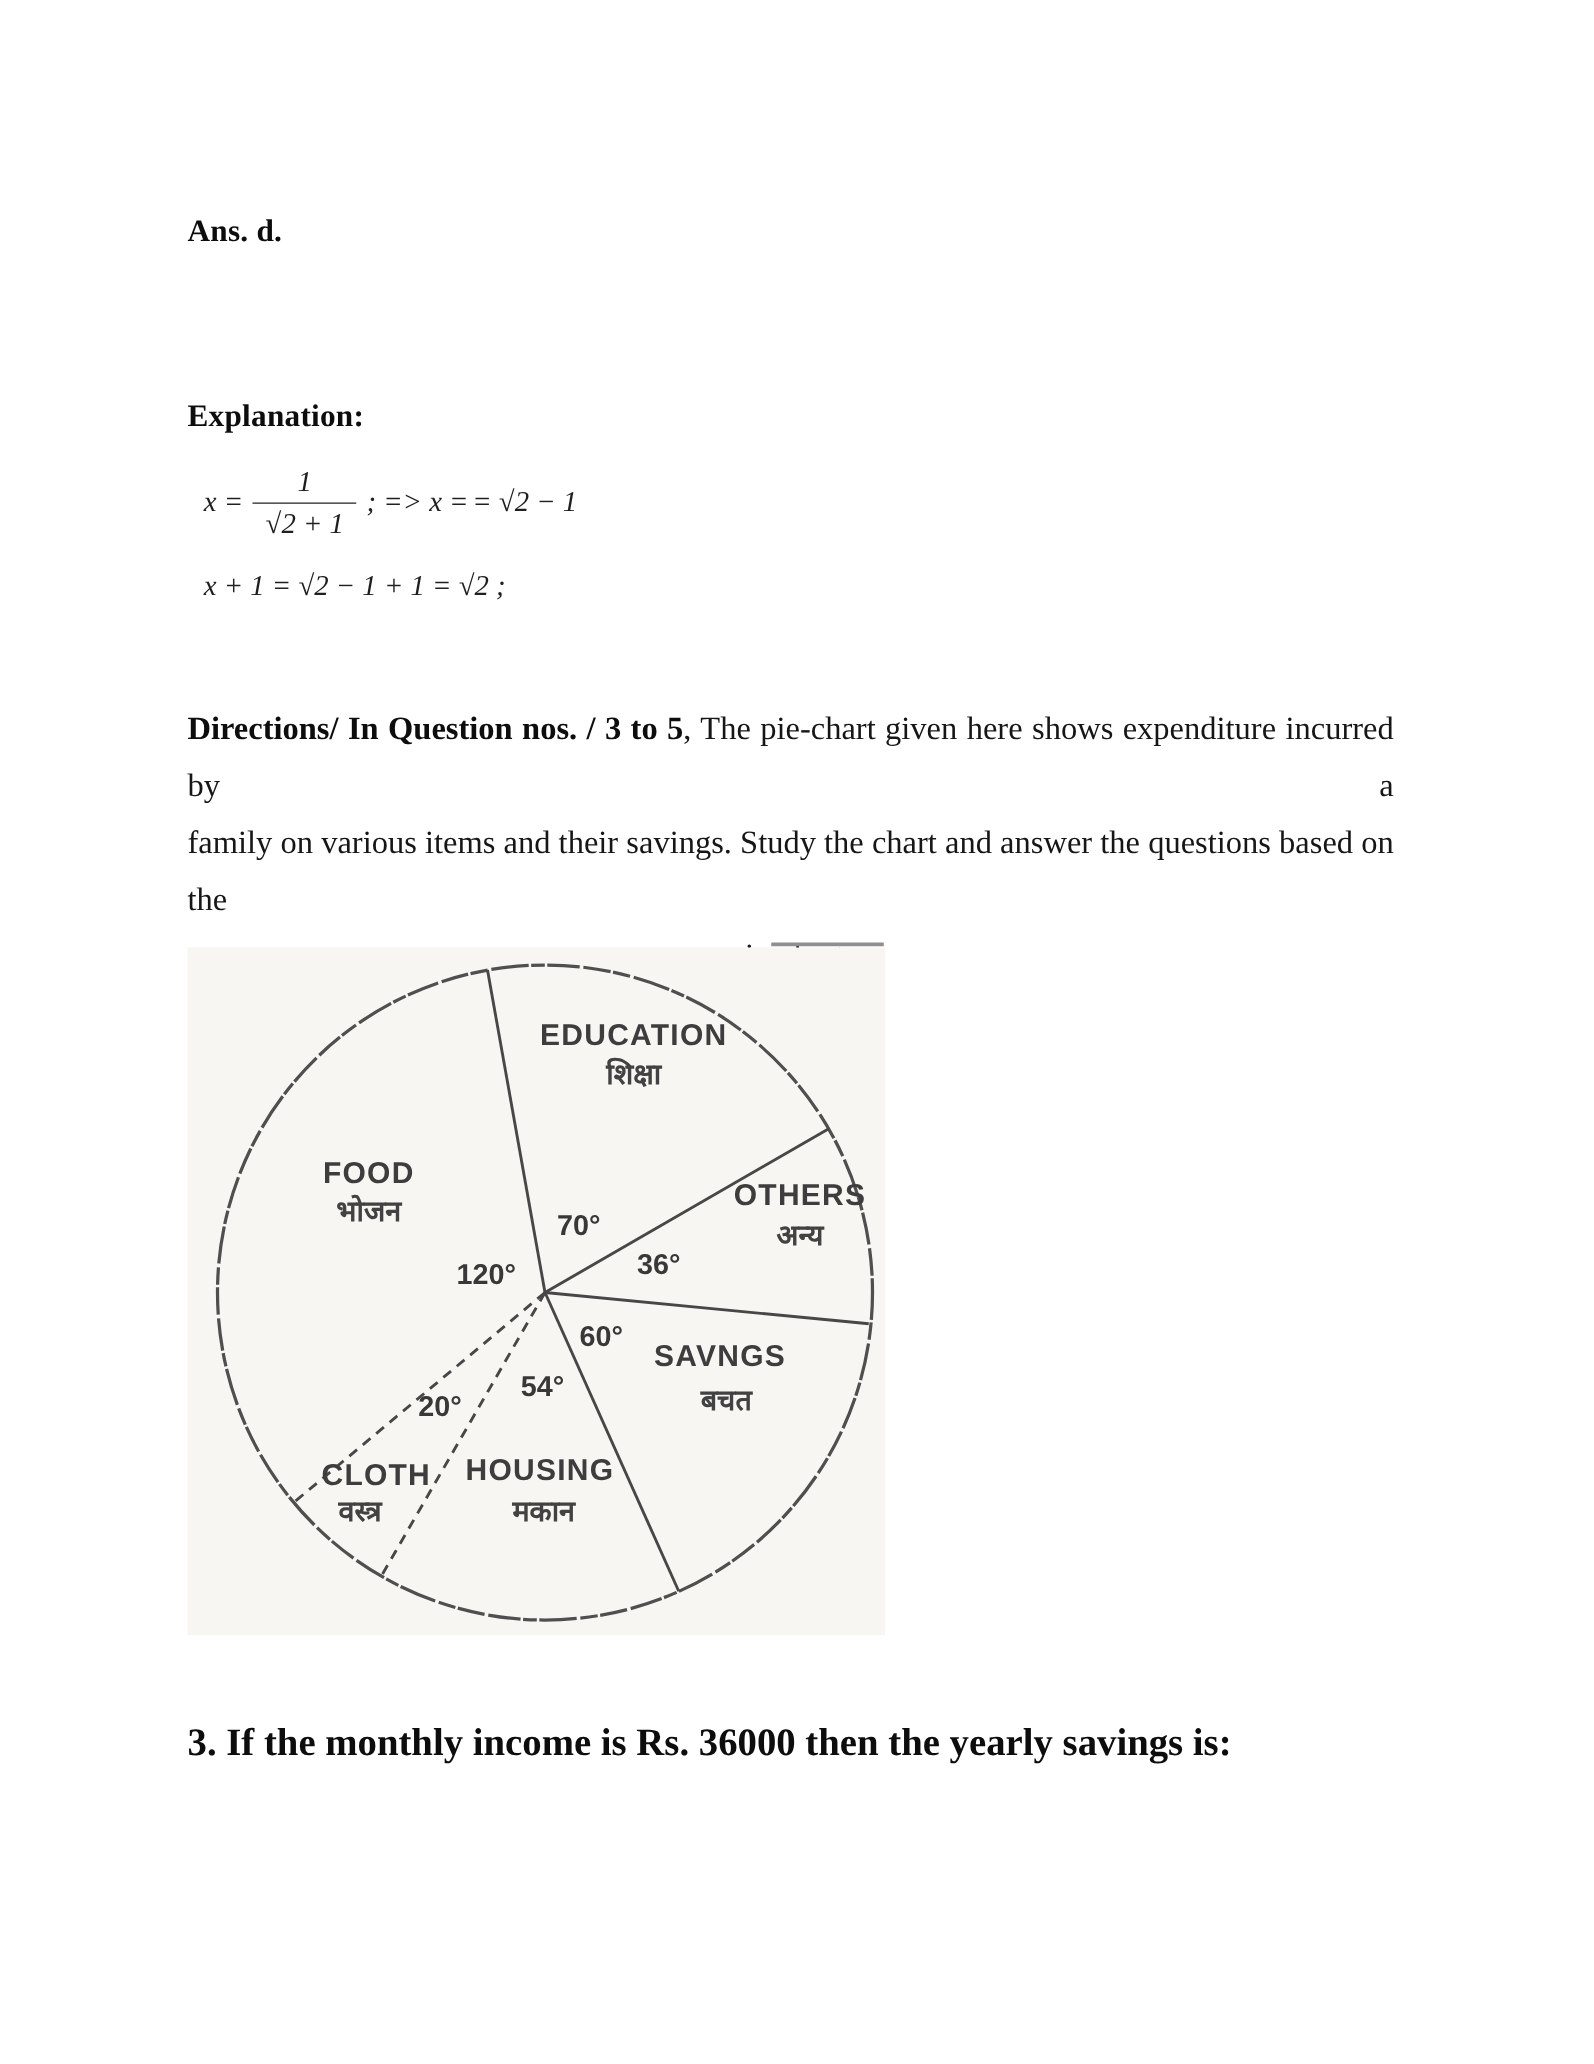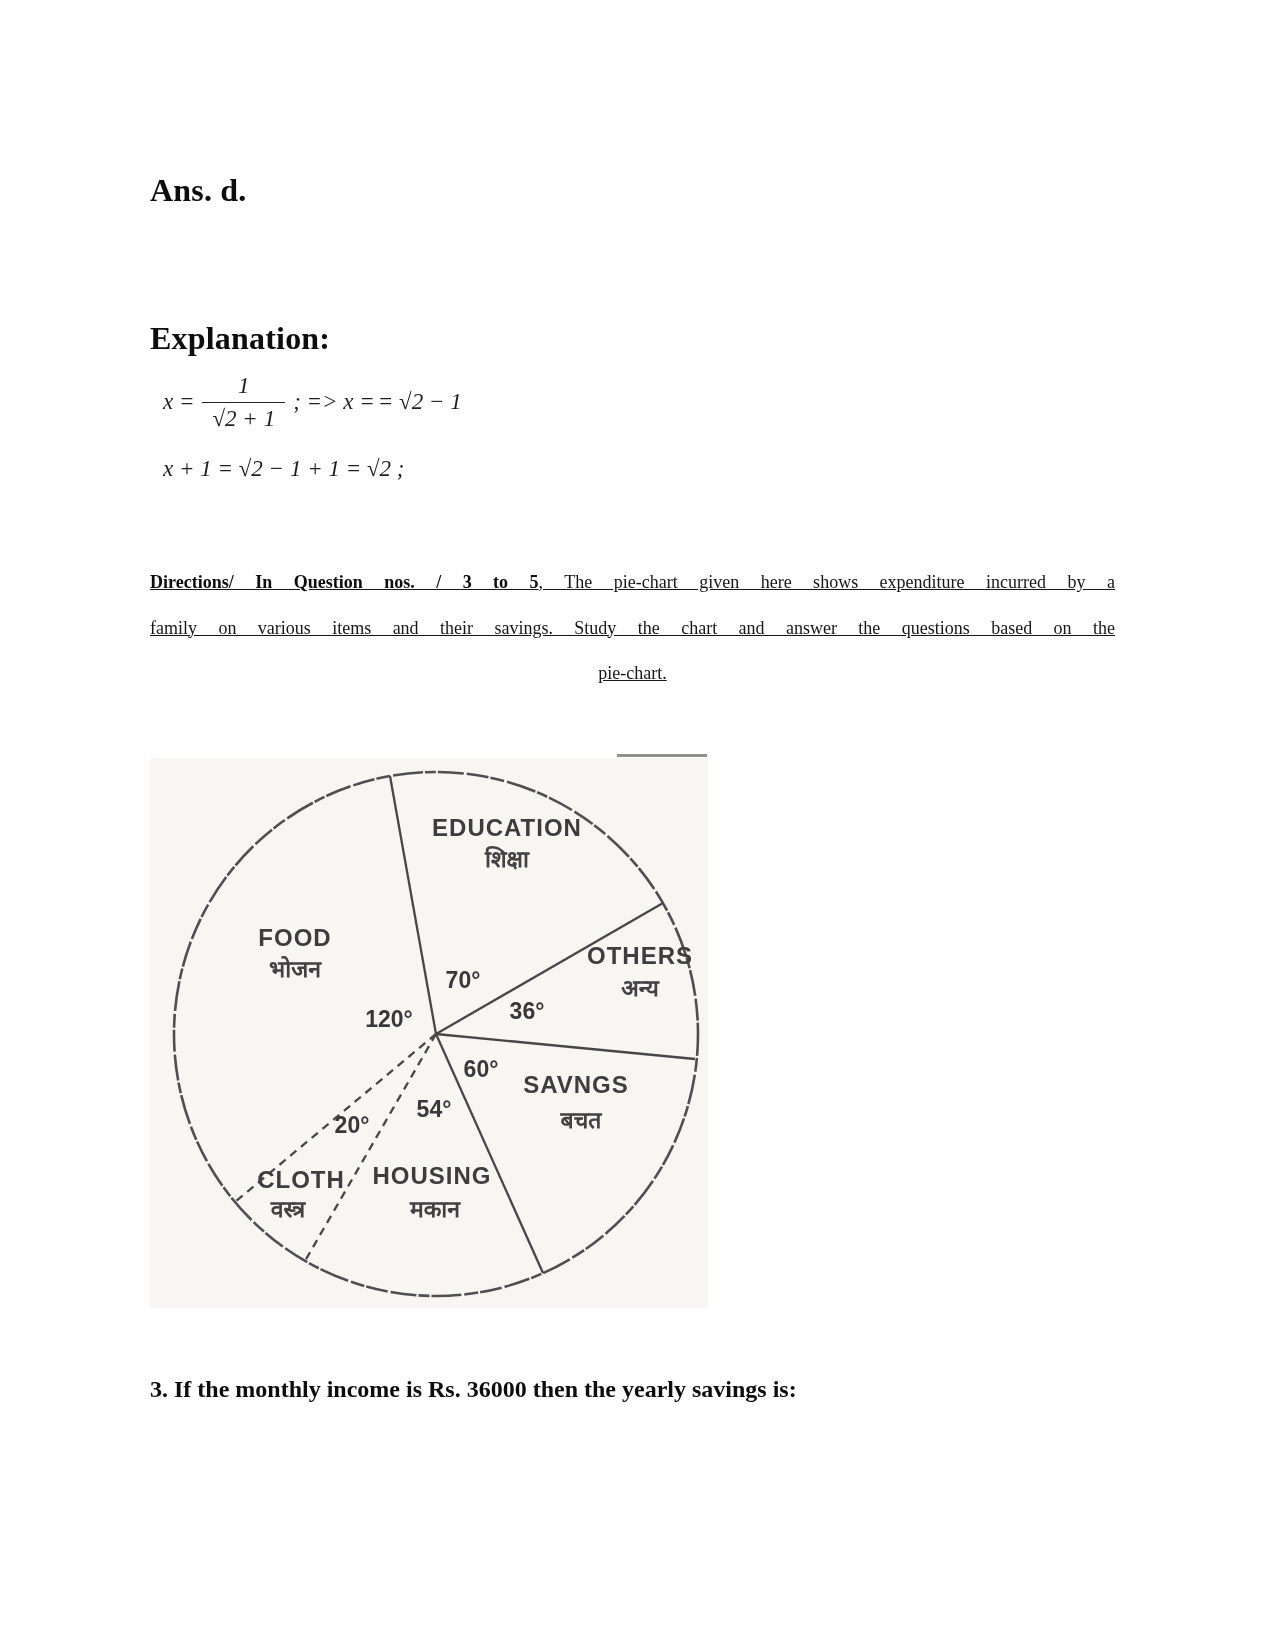--- a/index.html
+++ b/index.html
@@ -1,54 +1,54 @@
 <!DOCTYPE html>
 <html><head>
 <meta charset="utf-8">
 <style>
   html,body{margin:0;padding:0;}
   body{
     width:1275px;height:1651px;position:relative;background:#ffffff;
     font-family:"Liberation Serif", serif;color:#141414;overflow:hidden;
   }
   .abs{position:absolute;}
-  .heading{font-weight:bold;font-size:32px;color:#0d0d0d;letter-spacing:0.2px;}
+  .heading{font-weight:bold;font-size:25px;color:#0d0d0d;letter-spacing:0.2px;}
 
   
   .formula{position:absolute;left:163px;top:356px;font-size:23px;font-style:italic;color:#1f1f1f;}
   .f-line1{display:flex;align-items:center;height:92px;gap:3px;white-space:nowrap;}
   .frac{display:inline-block;text-align:center;vertical-align:middle;margin:0 5px;}
   .frac .num{display:block;padding:0 10px 3px;}
   .frac .den{display:block;border-top:1.6px solid #222;padding:3px 10px 0;text-align:center;}
   .f-line2{margin-top:8px;}
 
   
-  .directions{position:absolute;left:150px;top:560px;width:965px;font-size:18px;
-    line-height:45.5px;color:#161616;text-decoration:underline;}
+  .directions{position:absolute;left:150px;top:560px;width:965px;font-size:26px;
+    line-height:45.5px;color:#161616;}
   .d-line{white-space:nowrap;text-align:center;}
   .d-line.just{text-align:justify;text-align-last:justify;white-space:normal;}
   .directions b{color:#0d0d0d;}
 
   
   .scan{position:absolute;left:150px;top:758px;width:558px;height:550px;
     background:#f7f6f2;}
   .scan svg{width:100%;height:100%;display:block;filter:blur(0.35px);}
   .pie-outline{fill:none;stroke:#4f4f4f;stroke-width:2.6;
     stroke-dasharray:22 2 14 3 30 2 11 2 26 3;}
   .pie-line{stroke:#474747;stroke-width:2.3;}
   .pie-line.dashed{stroke-dasharray:8 6;}
   .lbl-en{font-family:"Liberation Sans", sans-serif;font-weight:bold;font-size:24px;
     fill:#3d3d3d;letter-spacing:1px;text-anchor:middle;}
   .lbl-hi{font-family:"Liberation Sans", sans-serif;font-weight:bold;font-size:23px;
     fill:#424242;text-anchor:middle;}
   .lbl-deg{font-family:"Liberation Sans", sans-serif;font-weight:bold;font-size:23px;
     fill:#383838;text-anchor:middle;}
   .artifact{position:absolute;left:617px;top:754px;width:90px;height:3px;background:#8f8f8f;}
 
-  .q3{position:absolute;left:150px;top:1376px;font-weight:bold;font-size:24px;color:#0d0d0d;}
+  .q3{position:absolute;left:150px;top:1376px;font-weight:bold;font-size:31px;color:#0d0d0d;}
 </style>
 </head>
 <body>
 
 <div class="abs heading" style="left:150px;top:172px;">Ans. d.</div>
 
 <div class="abs heading" style="left:150px;top:272px;margin-top:48px;">Explanation:</div>
 
 <div class="formula">
   <div class="f-line1">

